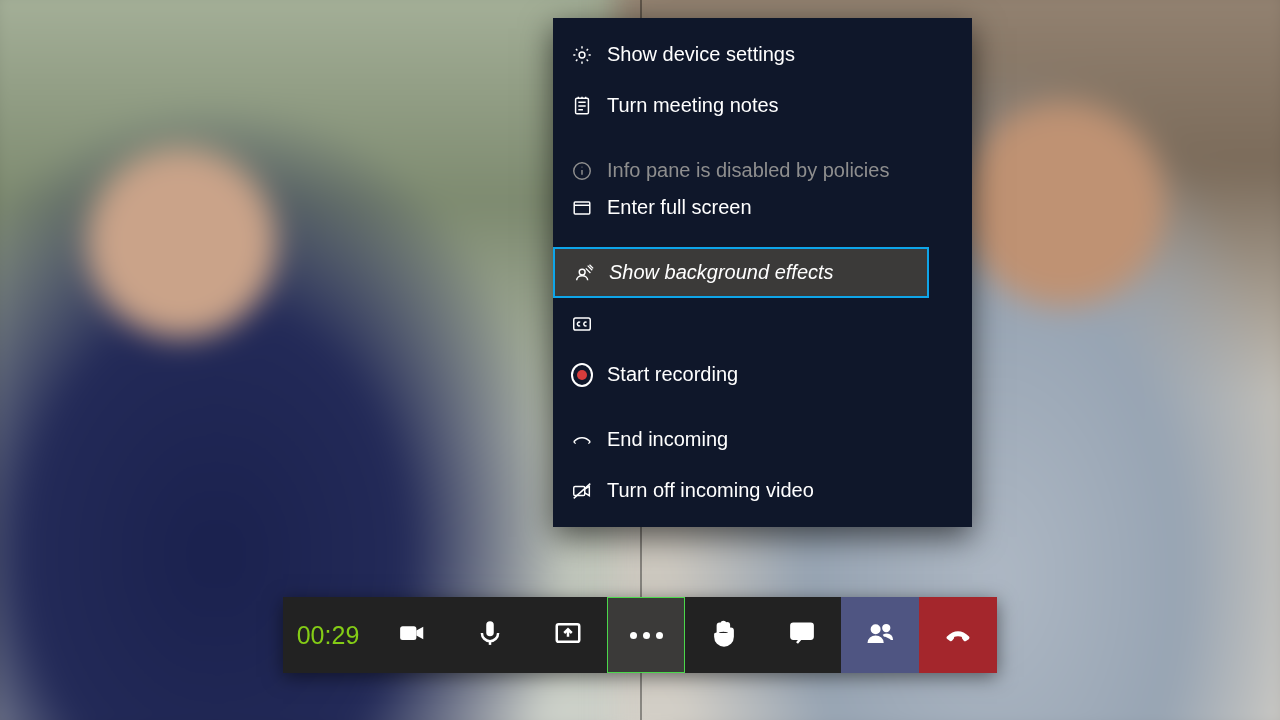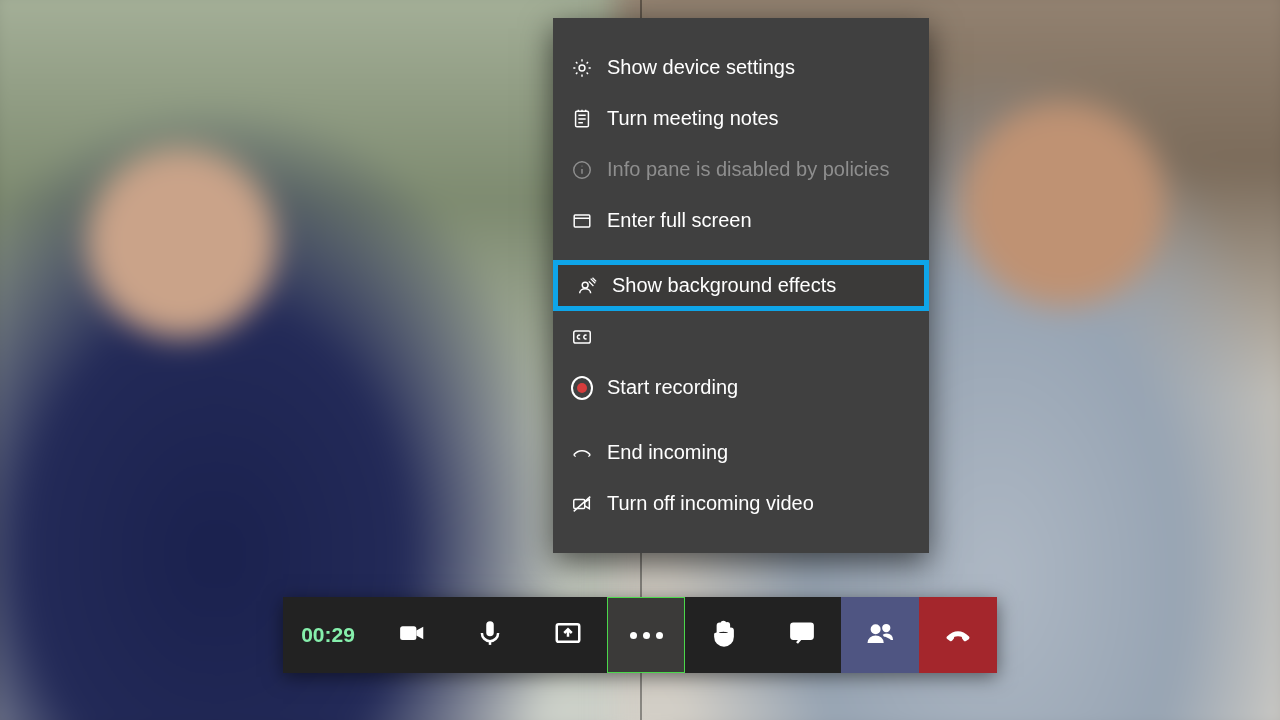--- a/index.html
+++ b/index.html
@@ -58,24 +58,23 @@
     height: 76px;
     display: flex;
     align-items: center;
     justify-content: center;
     color: #ffffff;
     cursor: pointer;
     box-sizing: border-box;
   }
   .tb-timer {
     width: 90px;
-    color: #86efac;
-    font-size: 21px;
+    color: #84cc16;
+    font-size: 25px;
     cursor: default;
-    font-weight: bold;
   }
   .tb-more {
     background: #3b3a39;
     border: 1px solid #4bd84b;
   }
   .tb-people {
     background: #4f5582;
   }
   .tb-hangup {
     background: #a4262c;
@@ -85,44 +84,46 @@
     height: 30px;
     fill: #ffffff;
     stroke: #ffffff;
   }
 
   
   .menu {
     position: absolute;
     left: 553px;
     top: 18px;
-    width: 376px;
-    background: #404040;
+    width: 419px;
+    background: #0f172a;
     box-shadow: 0 10px 30px rgba(0,0,0,0.6);
-    padding: 24px 0;
+    padding: 11px 0;
     color: #ffffff;
   }
   .menu-item {
     display: flex;
     align-items: center;
     height: 51px;
     padding: 0 18px;
     font-size: 20px;
     cursor: pointer;
     box-sizing: border-box;
   }
   .menu-item.disabled {
     color: #8e8e8e;
     cursor: default;
+    align-items: flex-end;
   }
   .menu-item.highlight {
     background: #3b3a39;
-    border: 5px solid #0ea5e9;
+    border: 2px solid #0ea5e9;
     width: 376px;
     box-sizing: border-box;
+    font-style: italic;
   }
   .menu-sep {
     height: 14px;
   }
   .menu-icon {
     width: 22px;
     height: 22px;
     flex: 0 0 22px;
     margin-right: 14px;
     display: inline-flex;

